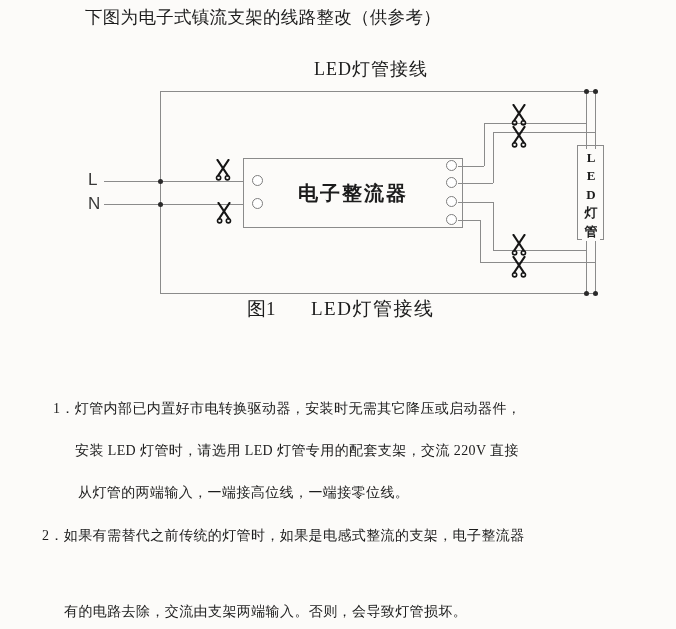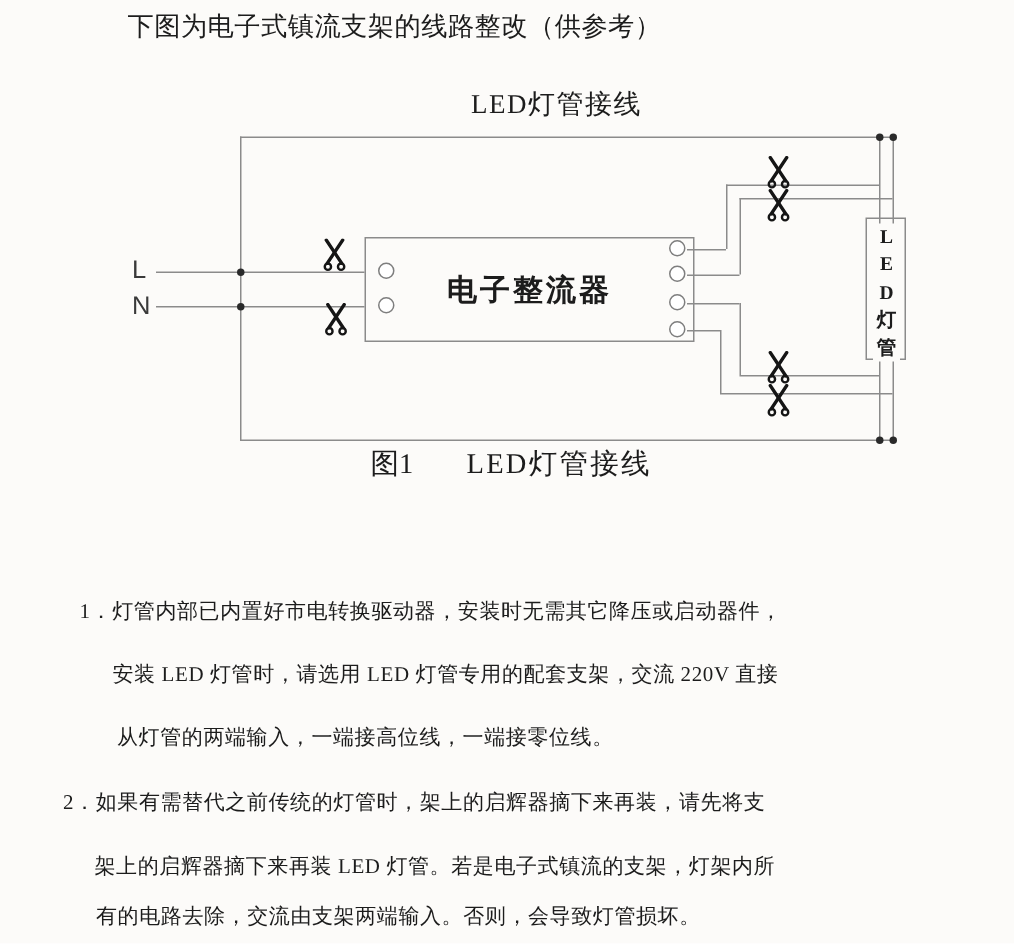--- a/index.html
+++ b/index.html
@@ -134,17 +134,16 @@
       <span>管</span>
     </div>
 
     <div class="cap" style="left:247px;">图1</div>
     <div class="cap" style="left:311px;letter-spacing:1.5px;">LED灯管接线</div>
   </div>
 
   <div class="bline" style="left:53px;top:397px;"><span>1．</span><span>灯管内部已内置好市电转换驱动器，安装时无需其它降压或启动器件，</span></div>
   <div class="bline" style="left:75px;top:439px;">安装 LED 灯管时，请选用 LED 灯管专用的配套支架，交流 220V 直接</div>
   <div class="bline" style="left:78px;top:481px;">从灯管的两端输入，一端接高位线，一端接零位线。</div>
-  <div class="bline" style="left:42px;top:524px;"><span>2．</span><span>如果有需替代之前传统的灯管时，架上的启辉器摘下来再装，请先将支</span></div>
-  <div class="bline" style="left:63px;top:567px;">架上的启辉器摘下来再装 LED 灯管。若是电子式镇流的支架，灯架内所</div>
+  <div class="bline" style="left:42px;top:524px;"><span>2．</span><span>如果有需替代之前传统的灯管时，如果是电感式整流的支架，电子整流器</span></div>
   <div class="bline" style="left:64px;top:600px;text-align:right;">有的电路去除，交流由支架两端输入。否则，会导致灯管损坏。</div>
 
 </div>
 
 </body></html>

